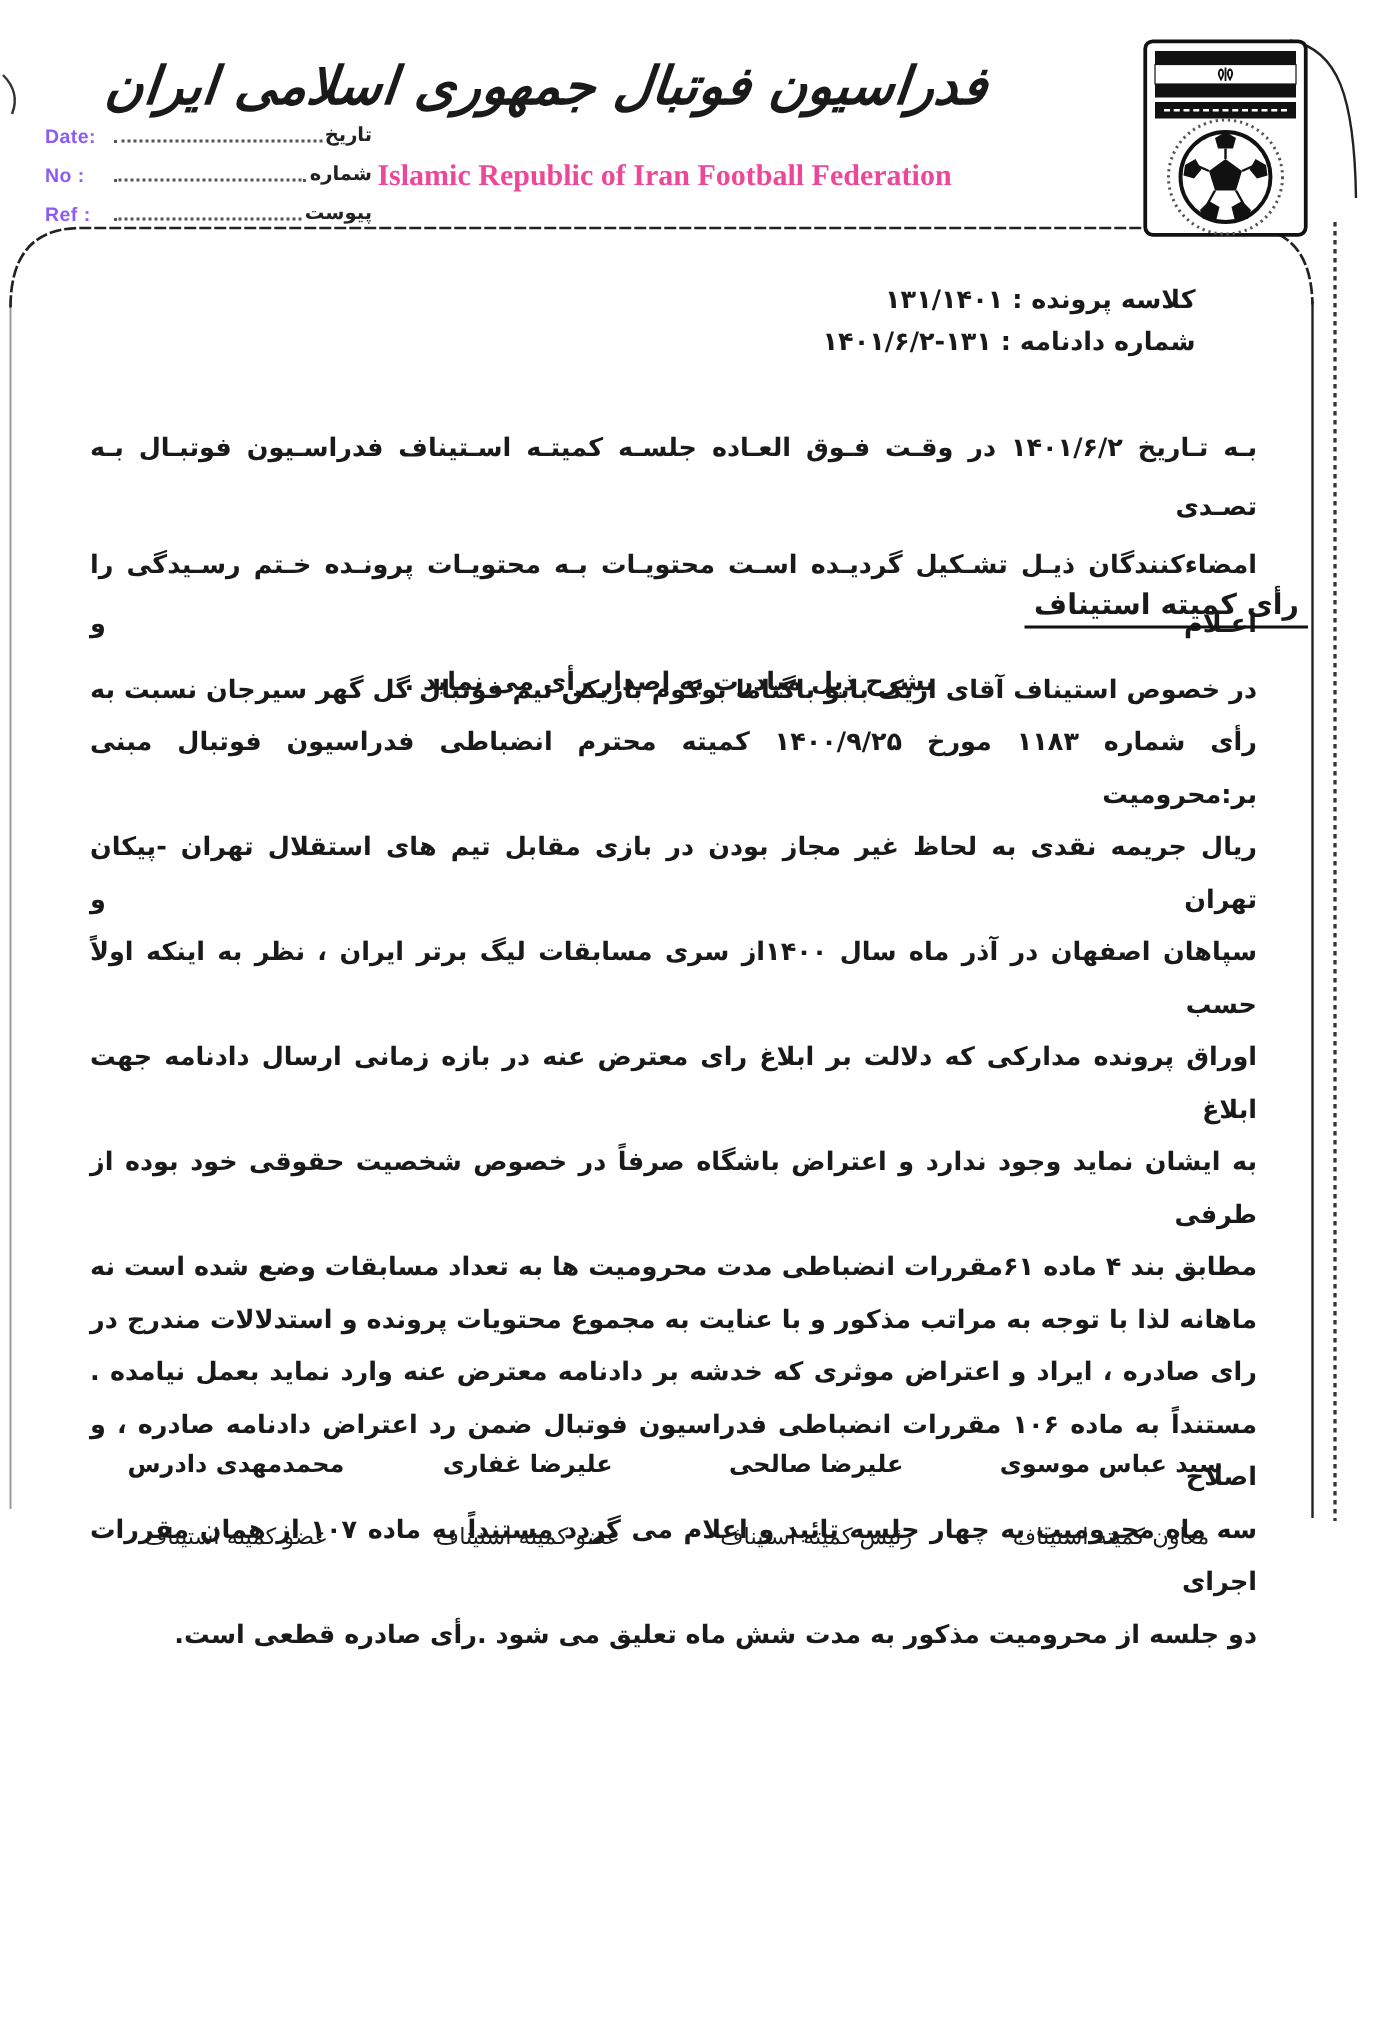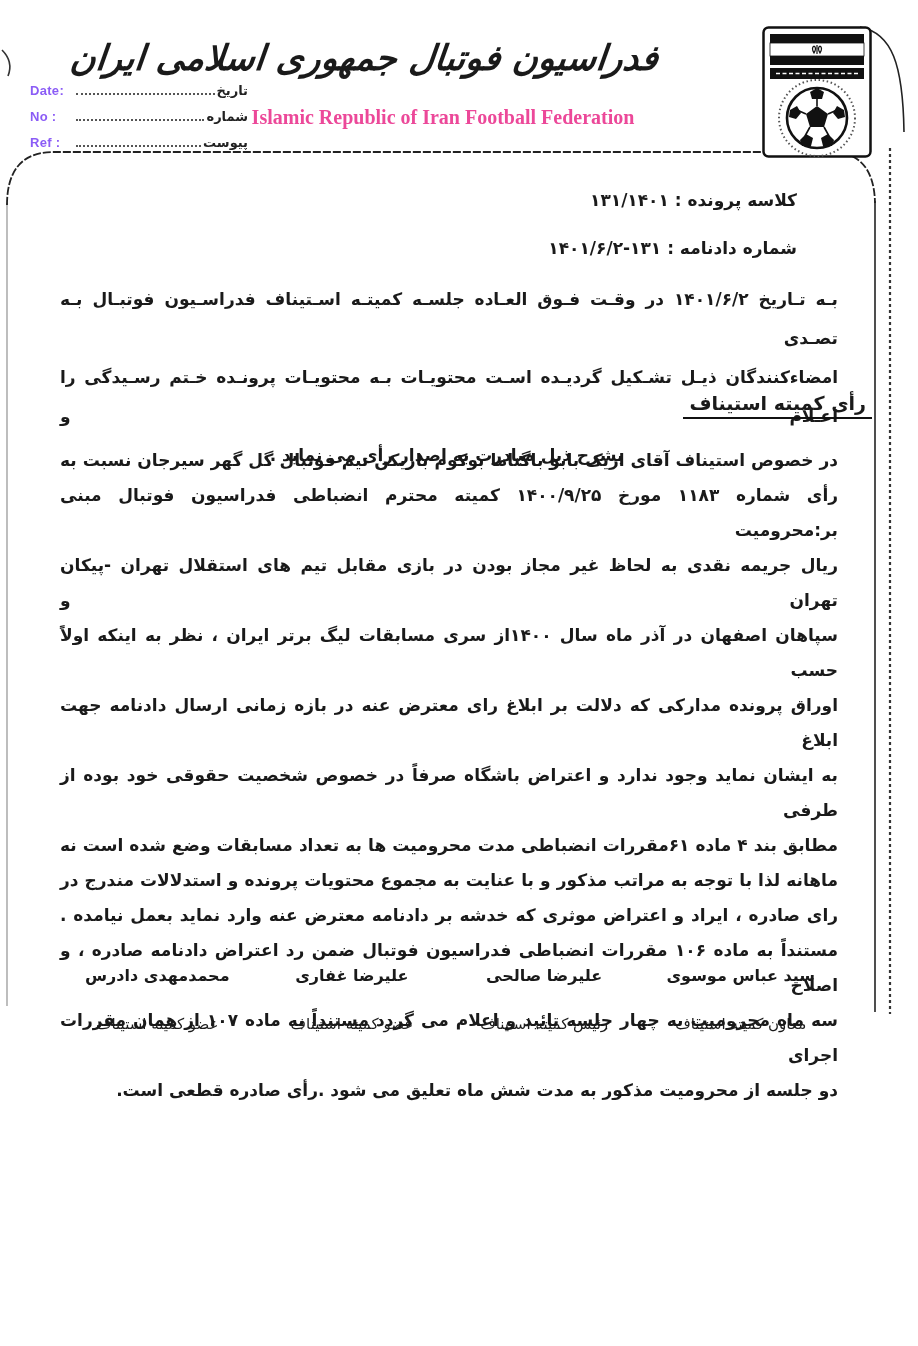--- a/index.html
+++ b/index.html
@@ -31,21 +31,21 @@
     font-family:"Liberation Serif",serif;
     font-size:20px;font-weight:700;color:#ec4899;
     white-space:nowrap;
   }
   .logo{position:absolute;left:762px;top:26px;}
   
   .frame{position:absolute;left:0;top:0;pointer-events:none;}
   
   .case-block{position:absolute;right:121px;top:190px;direction:rtl;text-align:right;}
   .case-line{font-size:17px;font-weight:700;white-space:nowrap;}
-  .case-line + .case-line{margin-top:28px;}
+  .case-line + .case-line{margin-top:8px;}
   .intro{position:absolute;left:60px;top:280px;width:778px;direction:rtl;font-size:17px;font-weight:700;line-height:39px;}
   .jline{text-align:justify;text-align-last:justify;}
   .intro-close{text-align:center;margin-left:100px;margin-right:105px;text-align-last:center;}
   .heading-wrap{position:absolute;left:94px;top:392px;width:778px;direction:rtl;}
   .heading{display:inline-block;font-size:19px;font-weight:700;border-bottom:2.5px solid #111;padding:0 6px 3px 6px;}
   .ruling{position:absolute;left:60px;top:443px;width:778px;direction:rtl;font-size:17px;font-weight:700;line-height:35px;}
   .rline-last{text-align:right;}
   
   .signatures{position:absolute;left:85px;top:966px;width:730px;direction:rtl;display:flex;justify-content:space-between;}
   .sig-col{text-align:center;min-width:140px;}

